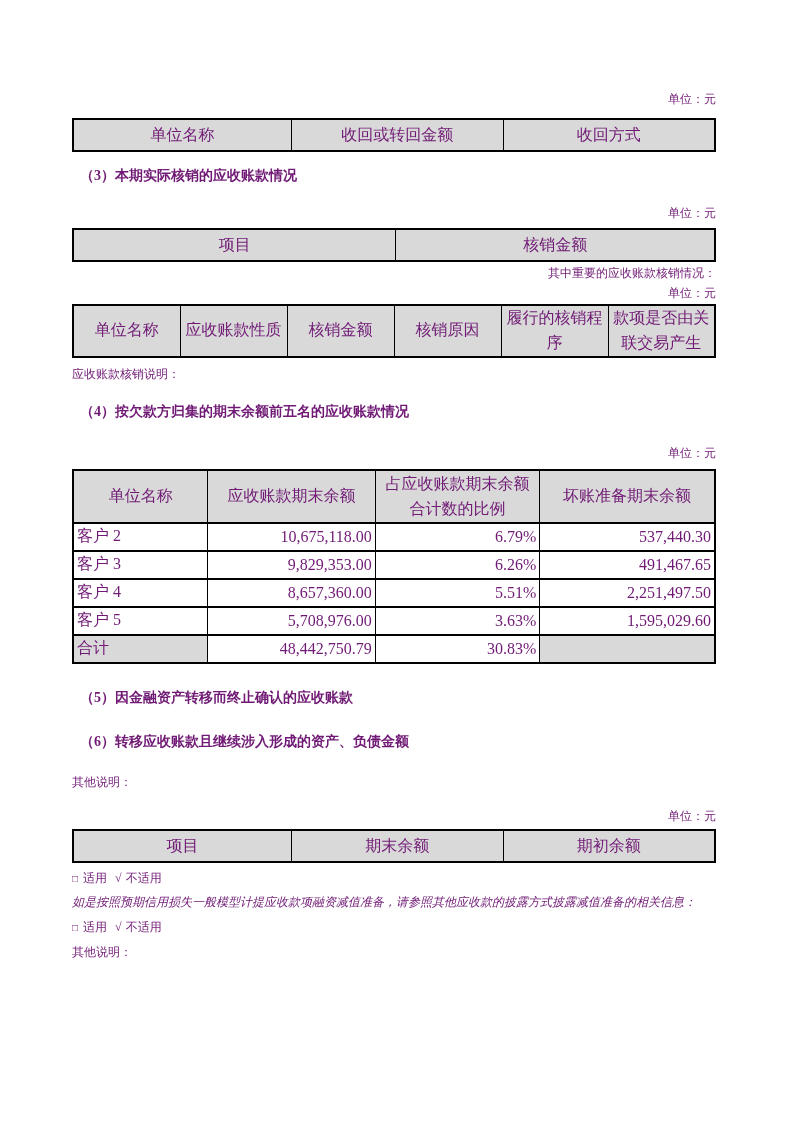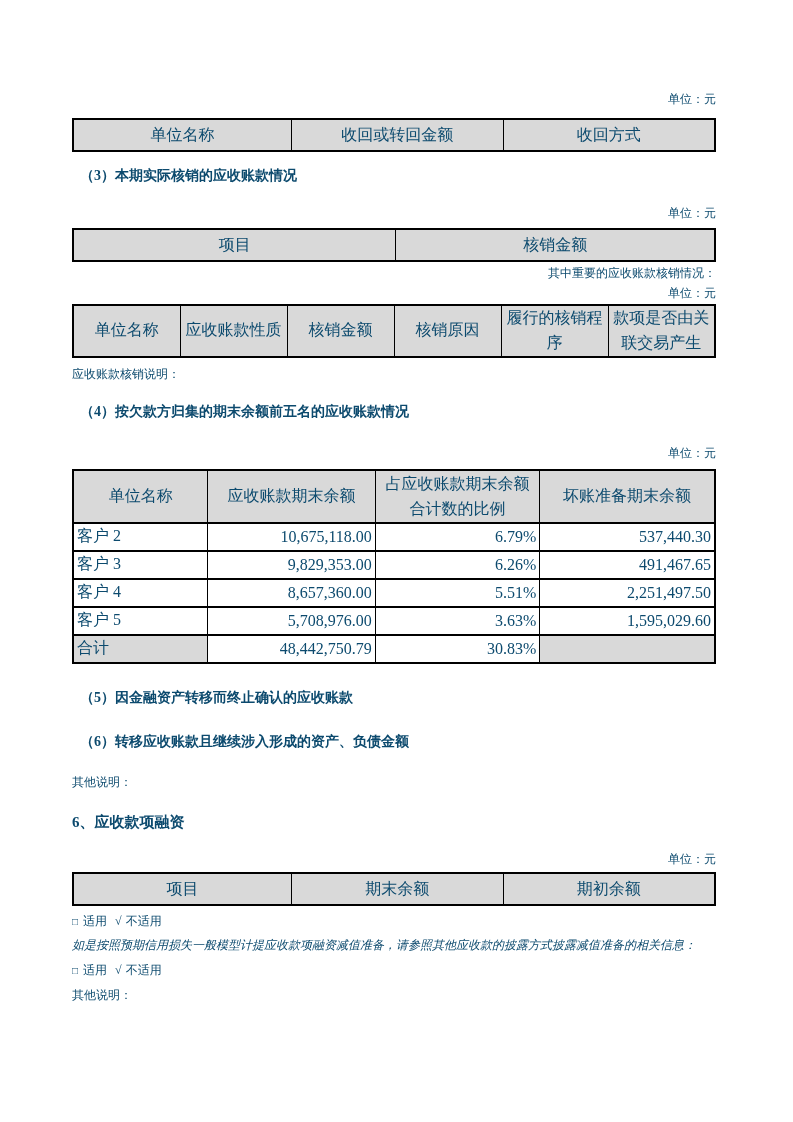--- a/index.html
+++ b/index.html
@@ -1,18 +1,18 @@
 <!DOCTYPE html>
 <html><head>
 <meta charset="utf-8">
 <style>
   html,body{margin:0;padding:0;background:#ffffff;}
   .page{
     width:793px;height:1122px;position:relative;background:#ffffff;
-    font-family:"Liberation Serif","DejaVu Serif",serif;color:#0c4a6e;
+    font-family:"Liberation Serif","DejaVu Serif",serif;color:#701a75;
     overflow:hidden;
   }
   .content{position:absolute;left:72px;top:0;width:644px;}
 
   .unit-line{text-align:right;font-size:12px;line-height:16px;}
   .u1{margin-top:91px;}
   .u2{margin-top:19px;}
   .u3{margin-top:4px;}
   .u4{margin-top:23px;}
   .u5{margin-top:18px;}
@@ -170,21 +170,20 @@
       </tr>
     </tbody>
       </table>
 
     <div class="h-sub h5m">（5）因金融资产转移而终止确认的应收账款</div>
 
     <div class="h-sub h6m">（6）转移应收账款且继续涉入形成的资产、负债金额</div>
 
     <div class="body-text bt3">其他说明：</div>
 
-    <div class="h-main">6、应收款项融资</div>
 
     <div class="unit-line u5">单位：元</div>
 
     <table class="t5">
       <colgroup>
           <col style="width:34%">
           <col style="width:33%">
           <col style="width:33%">
         </colgroup>
       <tbody>

